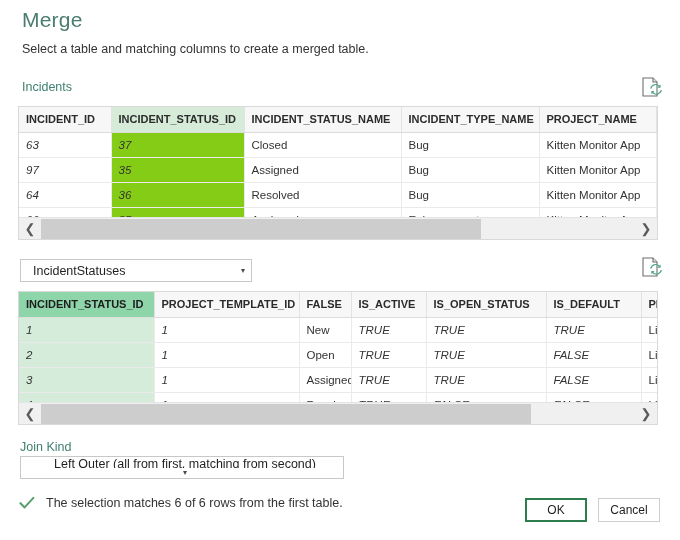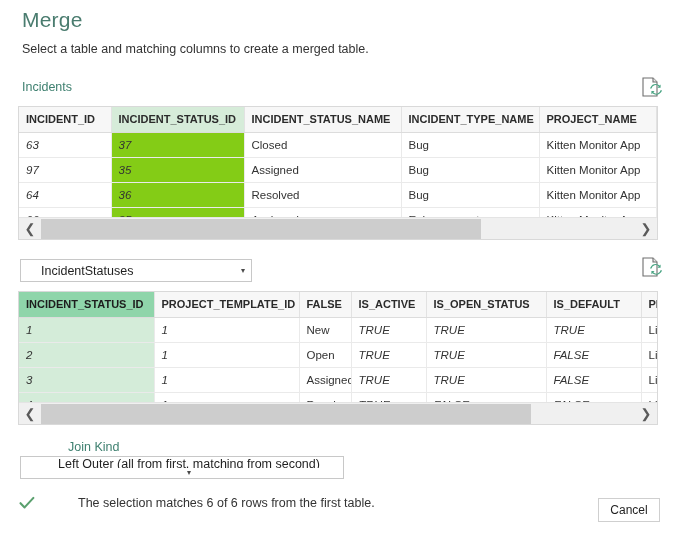--- a/index.html
+++ b/index.html
@@ -59,27 +59,27 @@
   .hs-track { position: relative; flex: 1 1 auto; height: 22px; background: #f0f0f0; }
   .hs-thumb { position: absolute; top: 1px; height: 20px; background: #cdcdcd; }
 
   
   .tbl-icon { position: absolute; width: 22px; height: 24px; }
   .tbl-icon svg { display: block; }
 
   
   .combo {
     position: absolute; height: 23px; border: 1px solid #c8c8c8; background: #fff;
-    display: flex; align-items: center; padding: 0 6px 0 20px;
+    display: flex; align-items: center; padding: 0 6px 0 12px;
     font-size: 12.5px; color: #1f1f1f;
   }
   .combo .combo-text { flex: 1 1 auto; white-space: nowrap; overflow: hidden; }
   .combo .caret { flex: 0 0 10px; color: #4a4a4a; font-size: 8px; text-align: right; }
 
-  .status-row { position: absolute; display: flex; align-items: center; gap: 32px; }
+  .status-row { position: absolute; display: flex; align-items: center; }
   .status-text { font-size: 12.5px; color: #333; margin-left: 10px; }
 
   .btn {
     position: absolute; height: 24px; width: 62px;
     display: flex; align-items: center; justify-content: center;
     font-size: 12px; color: #1f1f1f; background: #fff;
     border: 1px solid #cfcfcf;
   }
   .btn.primary { border: 2px solid #2d7d4f; }
 </style>
@@ -247,29 +247,30 @@
     </table>
     <div class="hscroll">
       <div class="hs-arrow">❮</div>
       <div class="hs-track">
         <div class="hs-thumb" style="left:0px; width:490px;"></div>
       </div>
       <div class="hs-arrow">❯</div>
     </div>
   </div>
 
-  <div class="section-label" style="left:20px; top:440px;margin-left:48px;">Join Kind</div>
+  <div class="section-label" style="left:20px; top:440px;">Join Kind</div>
 
   <div class="combo" style="left:20px; top:456px; width:324px;flex-direction:column;">
     <span class="combo-text">Left Outer (all from first, matching from second)</span>
     <span class="caret">▾</span>
   </div>
 
   <div class="status-row" style="left:18px; top:494px;">
     <svg width="18" height="18" viewBox="0 0 18 18">
       <path d="M2.5 9.2 L6.6 13.4 L15.4 3.9" fill="none" stroke="#5aa06e" stroke-width="2.1" stroke-linecap="round" stroke-linejoin="round"></path>
     </svg>
     <span class="status-text">The selection matches 6 of 6 rows from the first table.</span>
   </div>
 
+  <div class="btn primary" style="left:525px; top:498px;">OK</div>
   <div class="btn" style="left:598px; top:498px;">Cancel</div>
 
 </div>
 
 </body></html>

